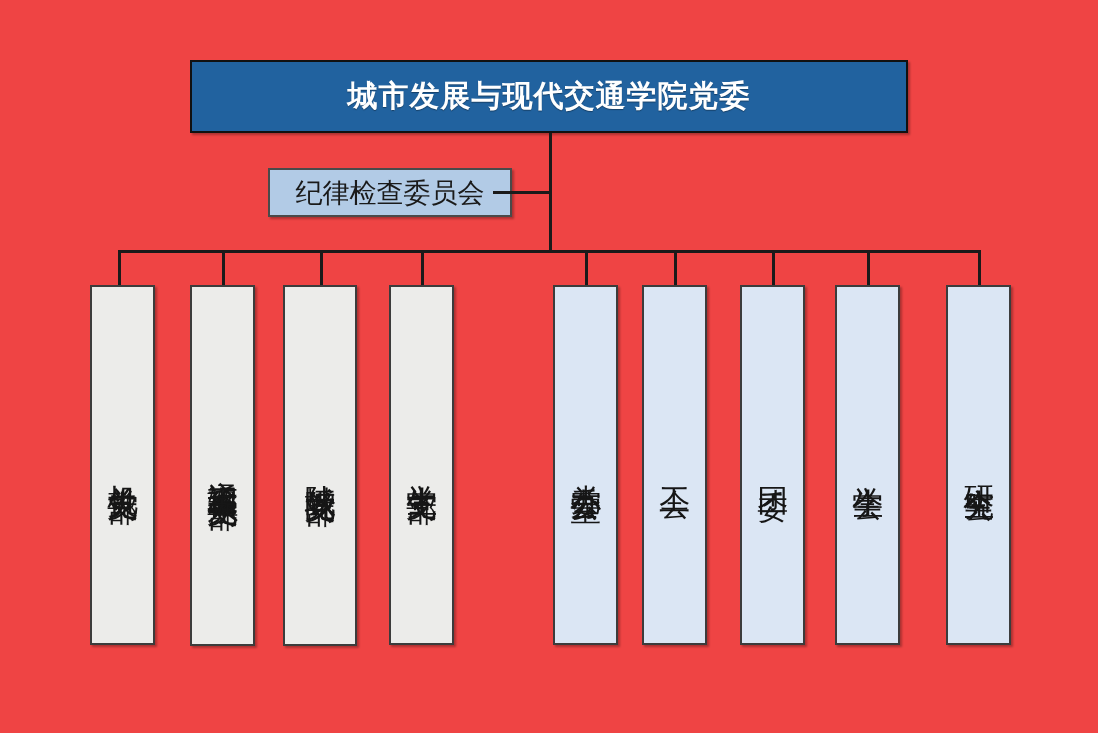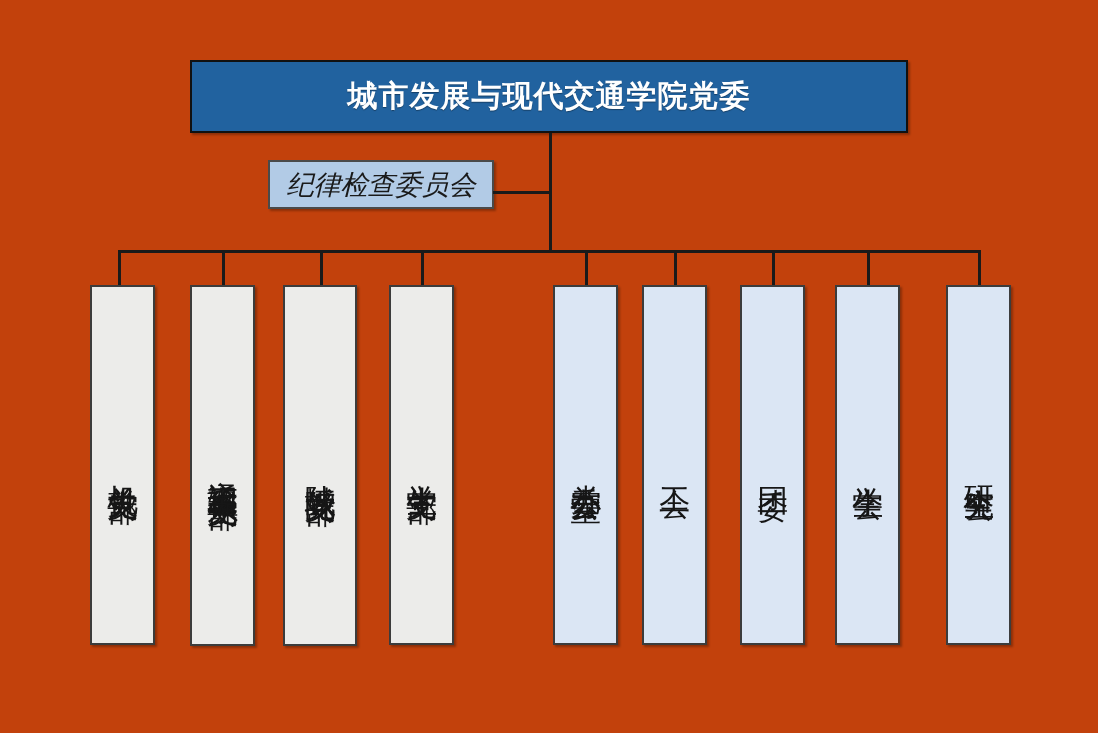--- a/index.html
+++ b/index.html
@@ -7,21 +7,21 @@
     padding: 0;
     background: #ffffff;
   }
   body {
     font-family: "DejaVu Sans", "Liberation Sans", sans-serif;
   }
   #canvas {
     position: relative;
     width: 1098px;
     height: 733px;
-    background: #c2410c;
+    background: #ef4444;
     overflow: hidden;
   }
 
   
   .line {
     position: absolute;
     background: #1a1a1a;
   }
   .vline { width: 3px; }
   .hline { height: 3px; }
@@ -85,21 +85,21 @@
 <body>
 
 <div id="canvas">
 
   <div class="node node-root" style="left:190px; top:60px; width:718px; height:73px;">
     <span class="label">城市发展与现代交通学院党委</span>
   </div>
 
   <div class="line vline" style="left:549px; top:133px; height:119px;"></div>
 
-  <div class="node node-committee" style="left:268px; top:160px; width:226px; height:49px;font-style:italic;">
+  <div class="node node-committee" style="left:268px; top:168px; width:244px; height:49px;">
     <span class="label">纪律检查委员会</span>
   </div>
   <div class="line hline" style="left:493px; top:191px; width:58px;"></div>
 
   <div class="line hline" style="left:118px; top:250px; width:862px;"></div>
 
   <div class="line vline" style="left:118px; top:250px; height:36px;"></div>
   <div class="line vline" style="left:222px; top:250px; height:36px;"></div>
   <div class="line vline" style="left:320px; top:250px; height:36px;"></div>
   <div class="line vline" style="left:421px; top:250px; height:36px;"></div>

